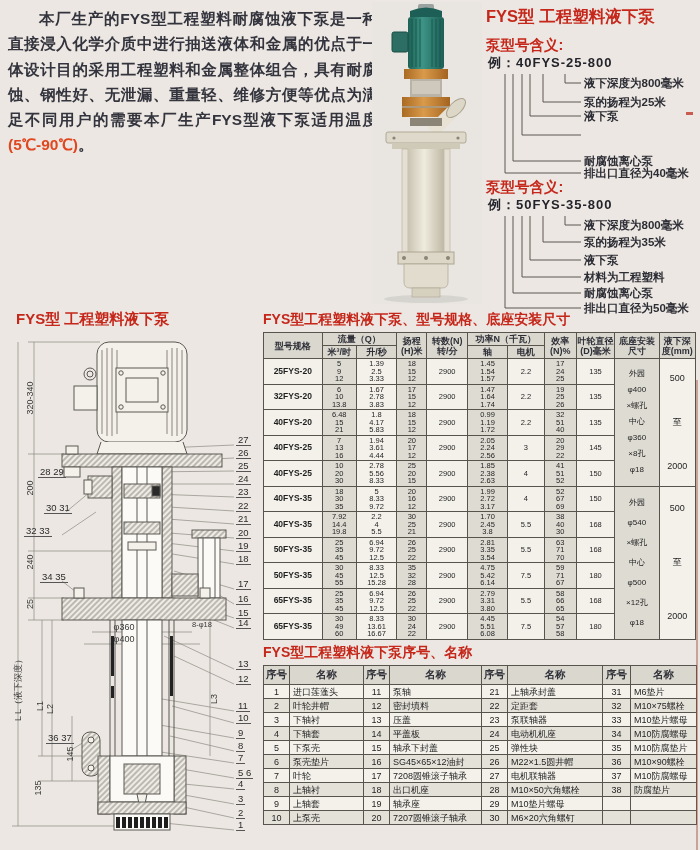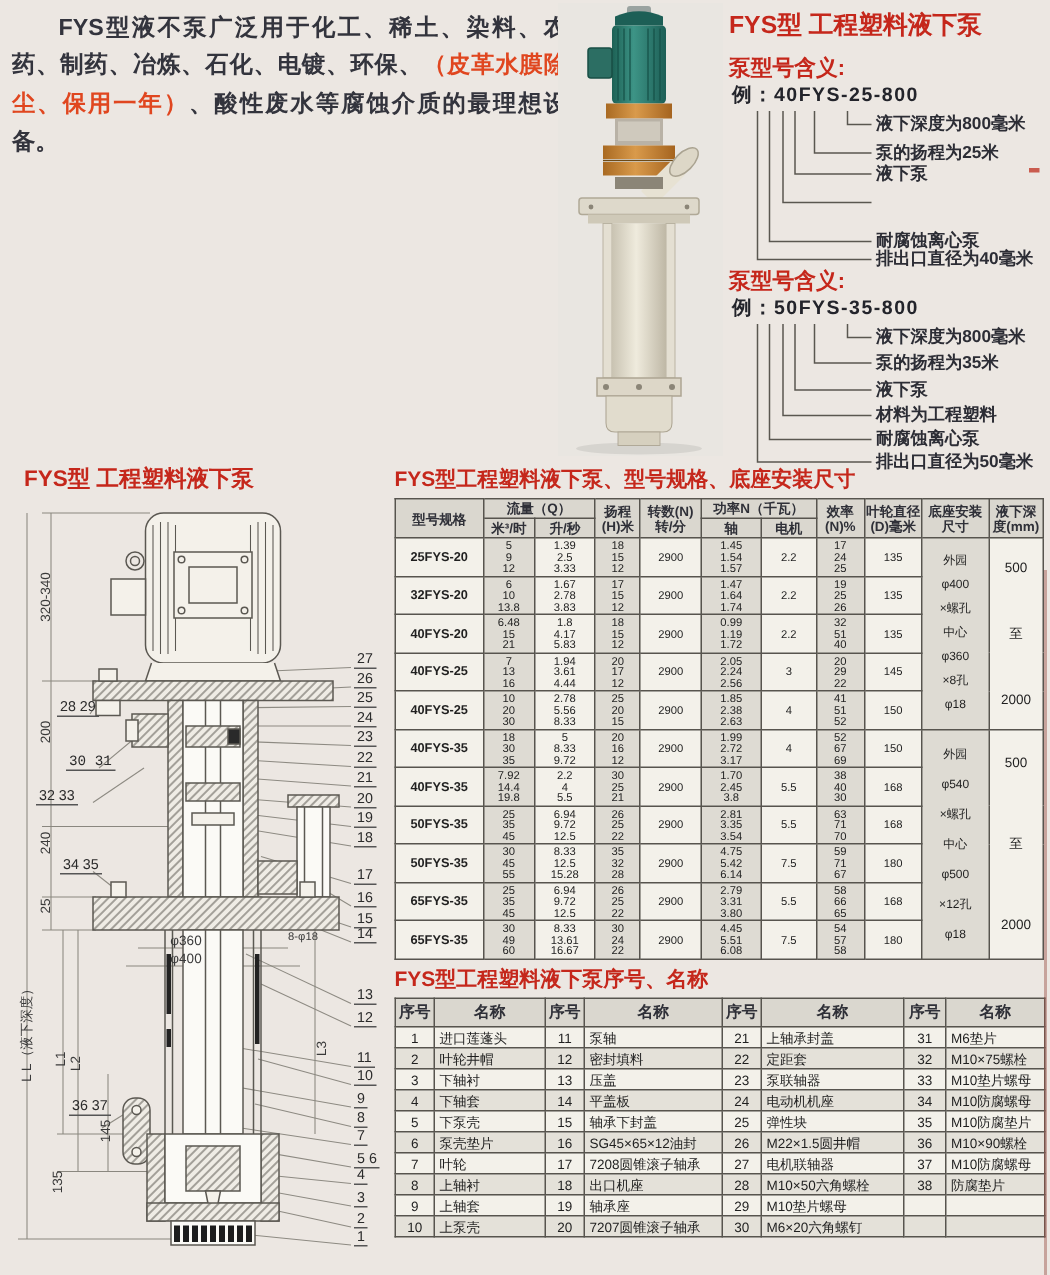--- a/index.html
+++ b/index.html
@@ -52,21 +52,21 @@
   .parts td.p-num{text-align:center;}
   .parts tr:nth-child(even) td{background:#e4e1d9;}
   
   .edge-line{right:2px;top:380px;width:2px;height:470px;background:#9b4f46;opacity:.45;}
   .red-dash{left:686px;top:112px;width:7px;height:3px;background:#c23a2a;opacity:.8;}
 </style>
 </head>
 <body>
 
 <div class="abs intro">
-  <p><span>FYS型液不泵广泛用于化工、稀土、染料、农药、制药、冶炼、石化、电镀、环保、</span><span class="red-inline">（皮革水膜除尘、保用一年）</span><span>、酸性废水等腐蚀介质的最理想设备。</span></p>
+  <p><span>本厂生产的FYS型工程塑料耐腐蚀液下泵是一种直接浸入化学介质中进行抽送液体和金属的优点于一体设计目的采用工程塑料和金属整体组合，具有耐腐蚀、钢性好、无泄漏、重量轻、维修方便等优点为满足不同用户的需要本厂生产FYS型液下泵适用温度</span><span class="red-inline">(5℃-90℃)</span><span>。</span></p>
 </div>
 
 <div class="abs photo">
   <svg width="110" height="302" viewBox="0 0 110 302">
     <defs>
       <linearGradient id="teal" x1="0" x2="1">
           <stop offset="0" stop-color="#1d6155"></stop>
           <stop offset="0.4" stop-color="#3d9486"></stop>
           <stop offset="1" stop-color="#1d5f56"></stop>
         </linearGradient>
@@ -314,21 +314,21 @@
       <span class="co" style="left: 232px; top: 376px;">10</span>
       <span class="co" style="left: 232px; top: 391px;">9</span>
       <span class="co" style="left: 232px; top: 404px;">8</span>
       <span class="co" style="left: 232px; top: 416px;">7</span>
       <span class="co" style="left: 232px; top: 431px;">5 6</span>
       <span class="co" style="left: 232px; top: 442px;">4</span>
       <span class="co" style="left: 232px; top: 457px;">3</span>
       <span class="co" style="left: 232px; top: 471px;">2</span>
       <span class="co" style="left: 232px; top: 483px;">1</span>
       <span class="co" style="left: 34px; top: 130px;">28 29</span>
-      <span class="co" style="left: 40px; top: 166px; font-family: Liberation Mono, monospace;">30 31</span>
+      <span class="co" style="left: 40px; top: 166px;">30 31</span>
       <span class="co" style="left: 20px; top: 189px;">32 33</span>
       <span class="co" style="left: 36px; top: 235px;">34 35</span>
       <span class="co" style="left: 42px; top: 396px;">36 37</span>
       <span class="dim rot" style="left: 26px; top: 62px;">320-340</span>
       <span class="dim rot" style="left: 26px; top: 152px;">200</span>
       <span class="dim rot" style="left: 26px; top: 226px;">240</span>
       <span class="dim rot" style="left: 26px; top: 268px;">25</span>
       <span class="dim rot" style="left: 34px; top: 452px;">135</span>
       <span class="dim rot" style="left: 66px; top: 418px;">145</span>
       <span class="dim rot" style="left: 14px; top: 352px;">L L（液下深度）</span>

